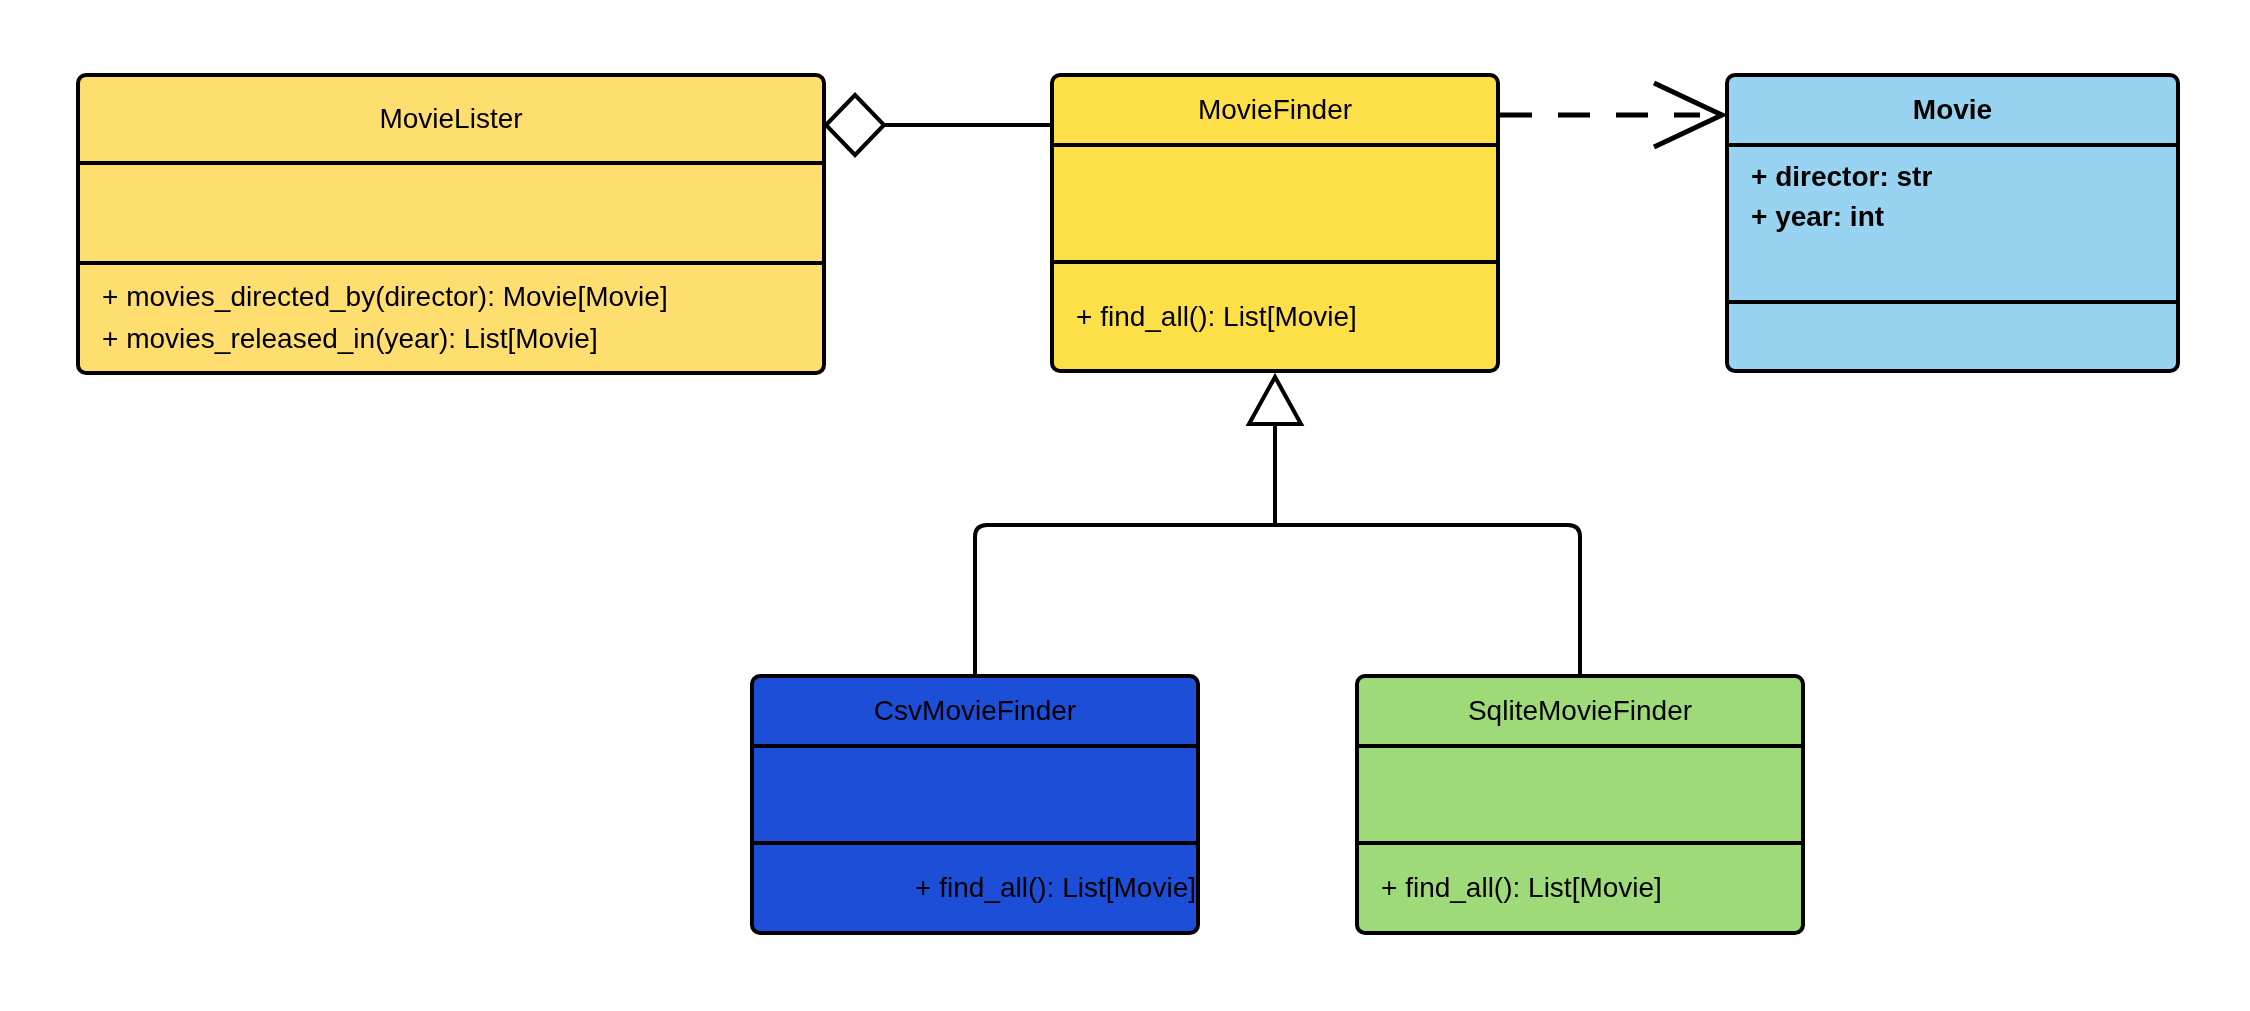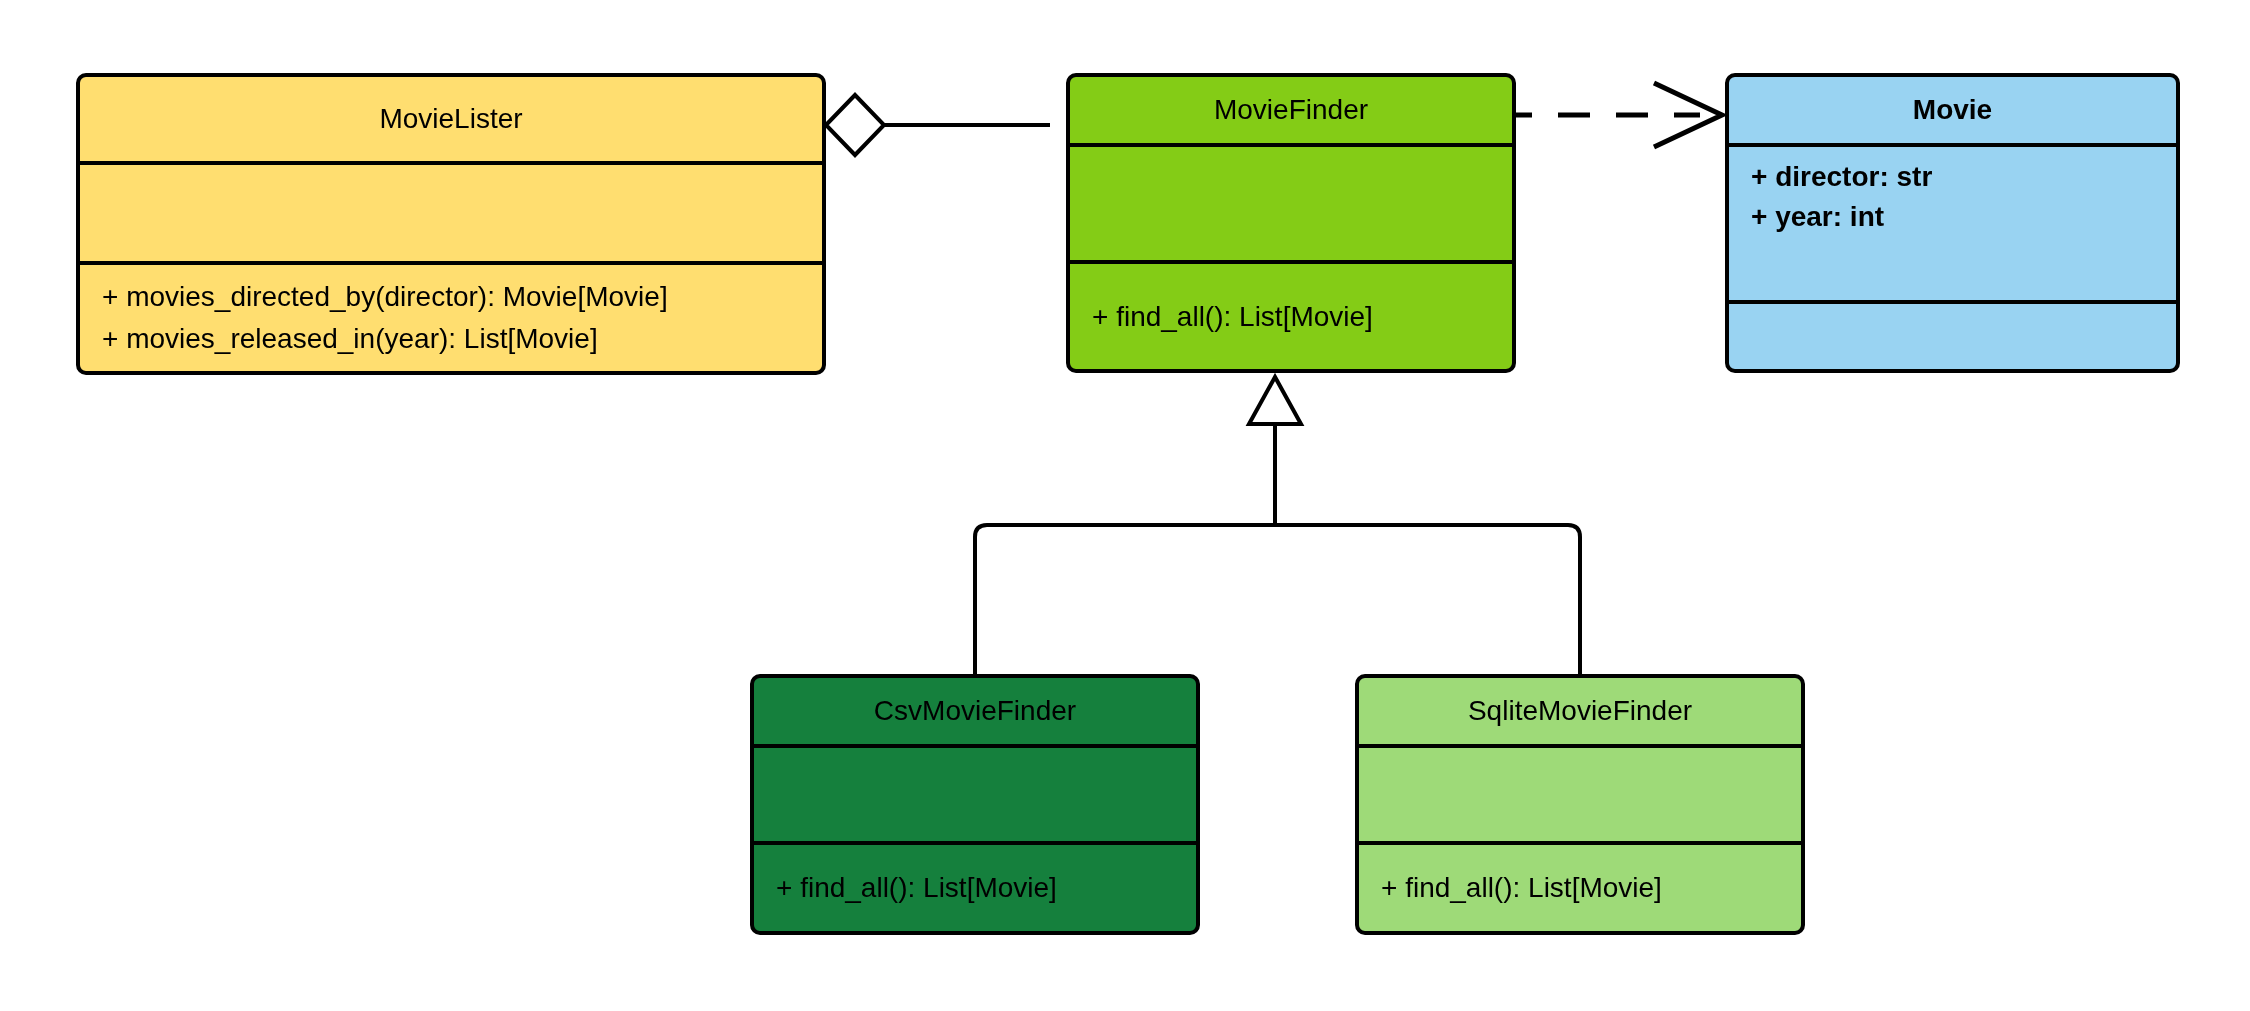--- a/index.html
+++ b/index.html
@@ -103,42 +103,42 @@
     <div class="uml-header">
       <span>MovieLister</span>
     </div>
     <div class="uml-attrs"></div>
     <div class="uml-methods">
       <div>+ movies_directed_by(director): Movie[Movie]</div>
       <div>+ movies_released_in(year): List[Movie]</div>
     </div>
   </div>
 
-  <div class="uml-class c1" style="background-color: #84cc16; margin-left: 16px;">
+  <div class="uml-class c1" style="background-color: #fde047;">
     <div class="uml-header">
       <span>MovieFinder</span>
     </div>
     <div class="uml-attrs"></div>
     <div class="uml-methods">
       <div>+ find_all(): List[Movie]</div>
     </div>
   </div>
 
   <div class="uml-class c2" style="background-color: rgb(153, 211, 242); font-weight: bold;">
     <div class="uml-header">
       <span>Movie</span>
     </div>
     <div class="uml-attrs">
       <div>+ director: str</div>
       <div>+ year: int</div>
     </div>
     <div class="uml-methods"></div>
   </div>
 
-  <div class="uml-class c3" style="background-color: #15803d;">
+  <div class="uml-class c3" style="background-color: #1d4ed8; text-align: right;">
     <div class="uml-header">
       <span>CsvMovieFinder</span>
     </div>
     <div class="uml-attrs"></div>
     <div class="uml-methods">
       <div>+ find_all(): List[Movie]</div>
     </div>
   </div>
 
   <div class="uml-class c4" style="background-color: rgb(158, 218, 120);">

